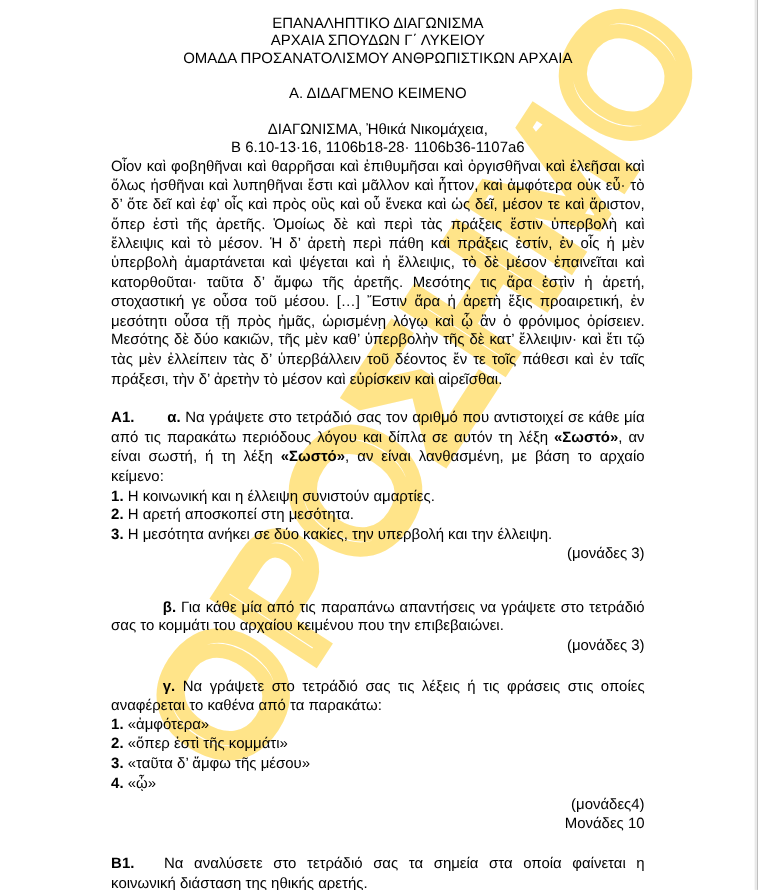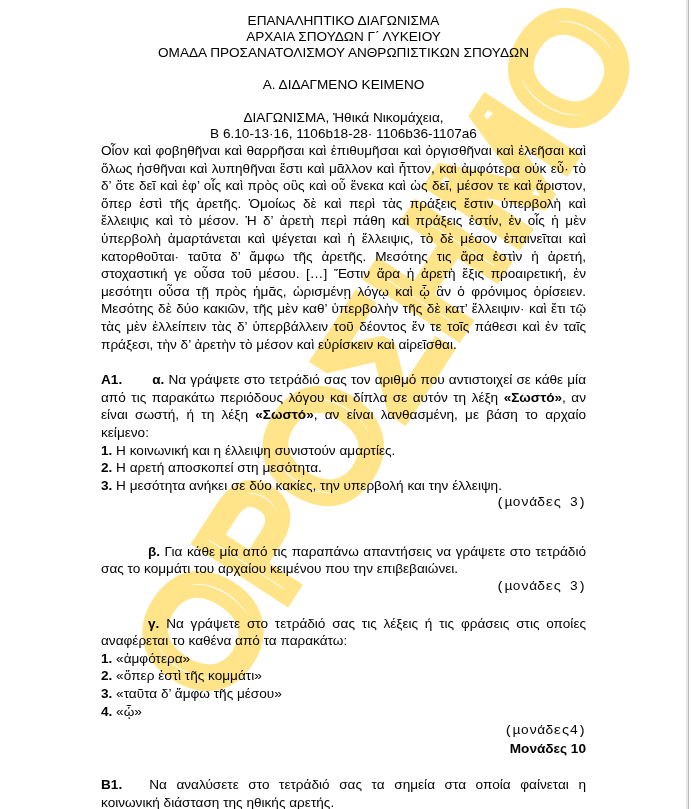--- a/index.html
+++ b/index.html
@@ -72,38 +72,38 @@
       text-align-last: left;
     }
     .q {
       margin-top: 18px;
       text-align: justify;
     }
     .q .num { font-weight: bold; }
     .q .tab { display: inline-block; width: 30px; }
     .indent { display: inline-block; width: 47px; }
     .item b { font-weight: bold; }
-    .marks { text-align: right; font-family: Liberation Mono, monospace; }
-    .marks-bold { text-align: right; font-weight: bold; }
+    .marks { text-align: right; }
+    .marks-bold { text-align: right; font-weight: normal; }
     .bold { font-weight: bold; }
   </style>
 </head>
 <body>
 
 <div class="page">
   <div class="edge"></div>
 
   <div class="watermark">ΟΡΟΣΗΜΟ</div>
 
   <div class="content">
 
     <div class="hdr-block">
       <p class="hdr">ΕΠΑΝΑΛΗΠΤΙΚΟ ΔΙΑΓΩΝΙΣΜΑ</p>
       <p class="hdr">ΑΡΧΑΙΑ ΣΠΟΥΔΩΝ Γ΄ ΛΥΚΕΙΟΥ</p>
-      <p class="hdr" style="margin-left:-20px;margin-right:-20px;">ΟΜΑΔΑ ΠΡΟΣΑΝΑΤΟΛΙΣΜΟΥ ΑΝΘΡΩΠΙΣΤΙΚΩΝ ΣΠΟΥΔΩΝ</p>
+      <p class="hdr" style="margin-left:-20px;margin-right:-20px;">ΟΜΑΔΑ ΠΡΟΣΑΝΑΤΟΛΙΣΜΟΥ ΑΝΘΡΩΠΙΣΤΙΚΩΝ ΑΡΧΑΙΑ</p>
     </div>
 
     <p class="hdr section-title">Α. ΔΙΔΑΓΜΕΝΟ ΚΕΙΜΕΝΟ</p>
 
     <div class="source">
       <p class="hdr">ΔΙΑΓΩΝΙΣΜΑ, Ἠθικά Νικομάχεια,</p>
       <p class="hdr">Β 6.10-13·16, 1106b18-28· 1106b36-1107a6</p>
     </div>
 
     <div class="greek-text">Οἷον καὶ φοβηθῆναι καὶ θαρρῆσαι καὶ ἐπιθυμῆσαι καὶ ὀργισθῆναι καὶ ἐλεῆσαι καὶ ὅλως ἡσθῆναι καὶ λυπηθῆναι ἔστι καὶ μᾶλλον καὶ ἧττον, καὶ ἀμφότερα οὐκ εὖ· τὸ δ’ ὅτε δεῖ καὶ ἐφ’ οἷς καὶ πρὸς οὓς καὶ οὗ ἕνεκα καὶ ὡς δεῖ, μέσον τε καὶ ἄριστον, ὅπερ ἐστὶ τῆς ἀρετῆς. Ὁμοίως δὲ καὶ περὶ τὰς πράξεις ἔστιν ὑπερβολὴ καὶ ἔλλειψις καὶ τὸ μέσον. Ἡ δ’ ἀρετὴ περὶ πάθη καὶ πράξεις ἐστίν, ἐν οἷς ἡ μὲν ὑπερβολὴ ἁμαρτάνεται καὶ ψέγεται καὶ ἡ ἔλλειψις, τὸ δὲ μέσον ἐπαινεῖται καὶ κατορθοῦται· ταῦτα δ’ ἄμφω τῆς ἀρετῆς. Μεσότης τις ἄρα ἐστὶν ἡ ἀρετή, στοχαστική γε οὖσα τοῦ μέσου. […] Ἔστιν ἄρα ἡ ἀρετὴ ἕξις προαιρετική, ἐν μεσότητι οὖσα τῇ πρὸς ἡμᾶς, ὡρισμένῃ λόγῳ καὶ ᾧ ἂν ὁ φρόνιμος ὁρίσειεν. Μεσότης δὲ δύο κακιῶν, τῆς μὲν καθ’ ὑπερβολὴν τῆς δὲ κατ’ ἔλλειψιν· καὶ ἔτι τῷ τὰς μὲν ἐλλείπειν τὰς δ’ ὑπερβάλλειν τοῦ δέοντος ἔν τε τοῖς πάθεσι καὶ ἐν ταῖς πράξεσι, τὴν δ’ ἀρετὴν τὸ μέσον καὶ εὑρίσκειν καὶ αἱρεῖσθαι.</div>

